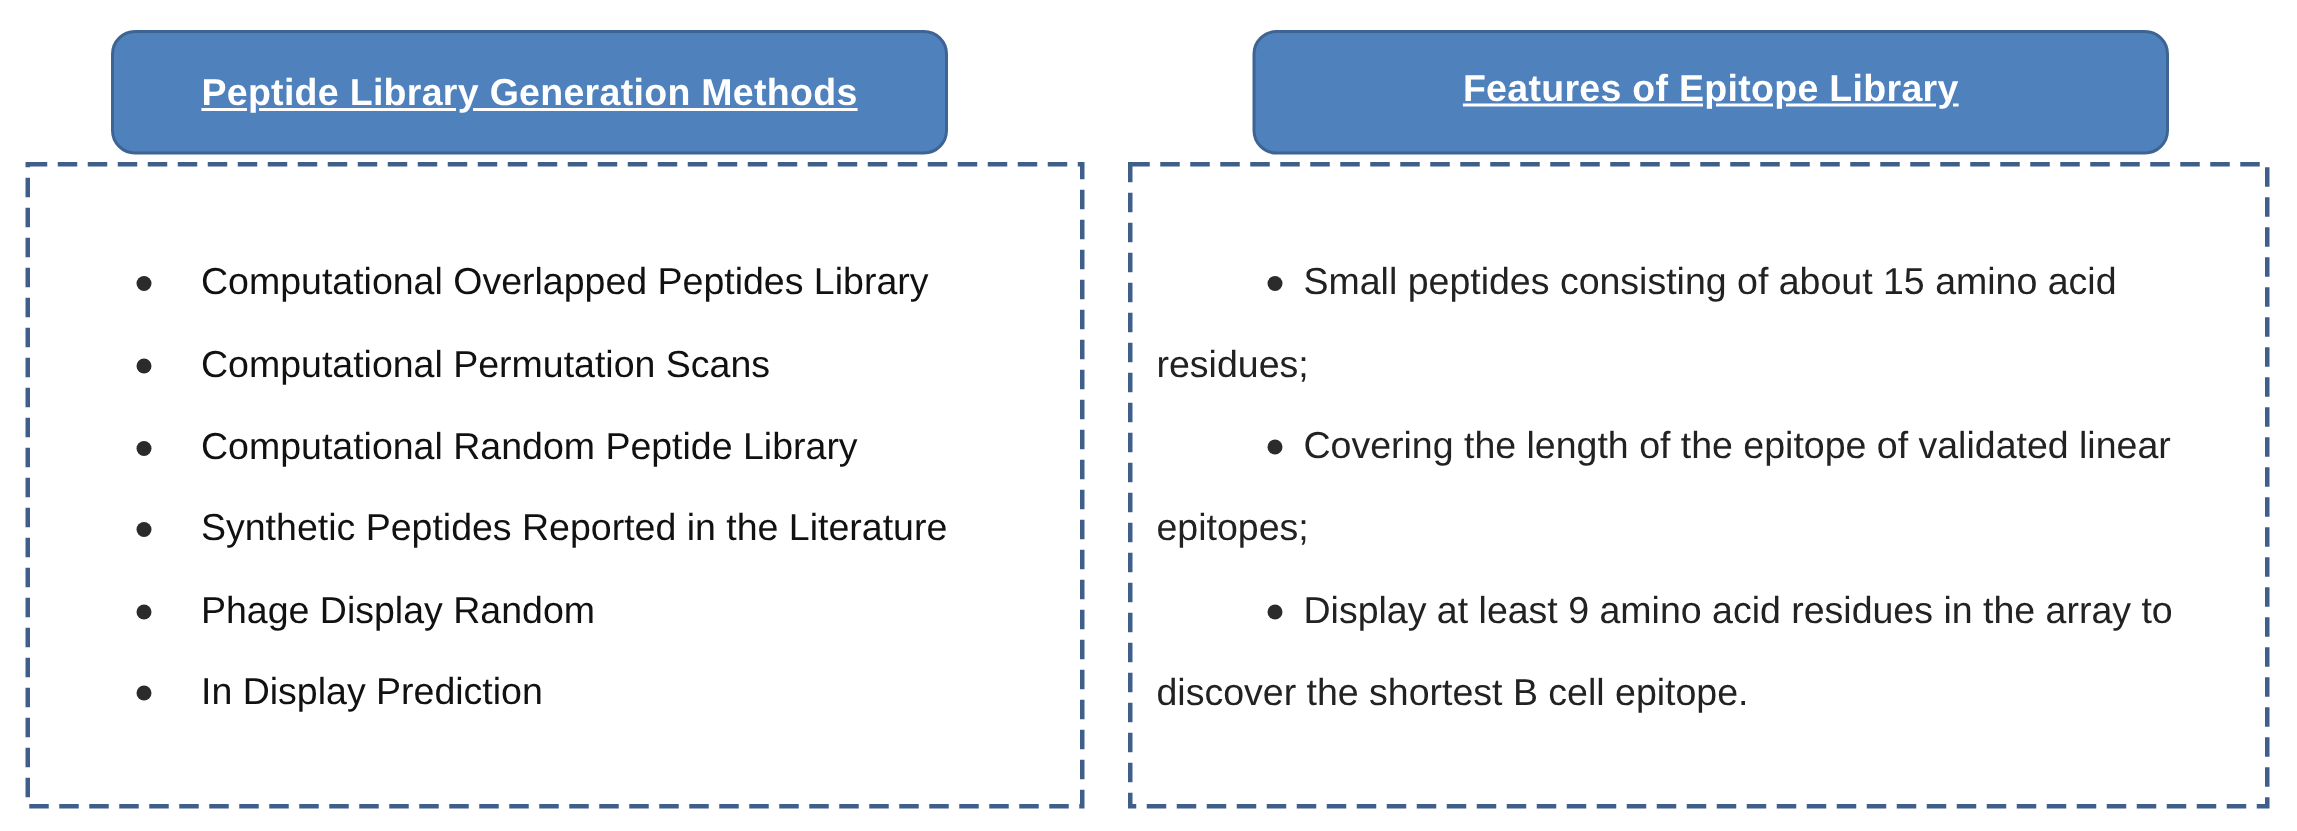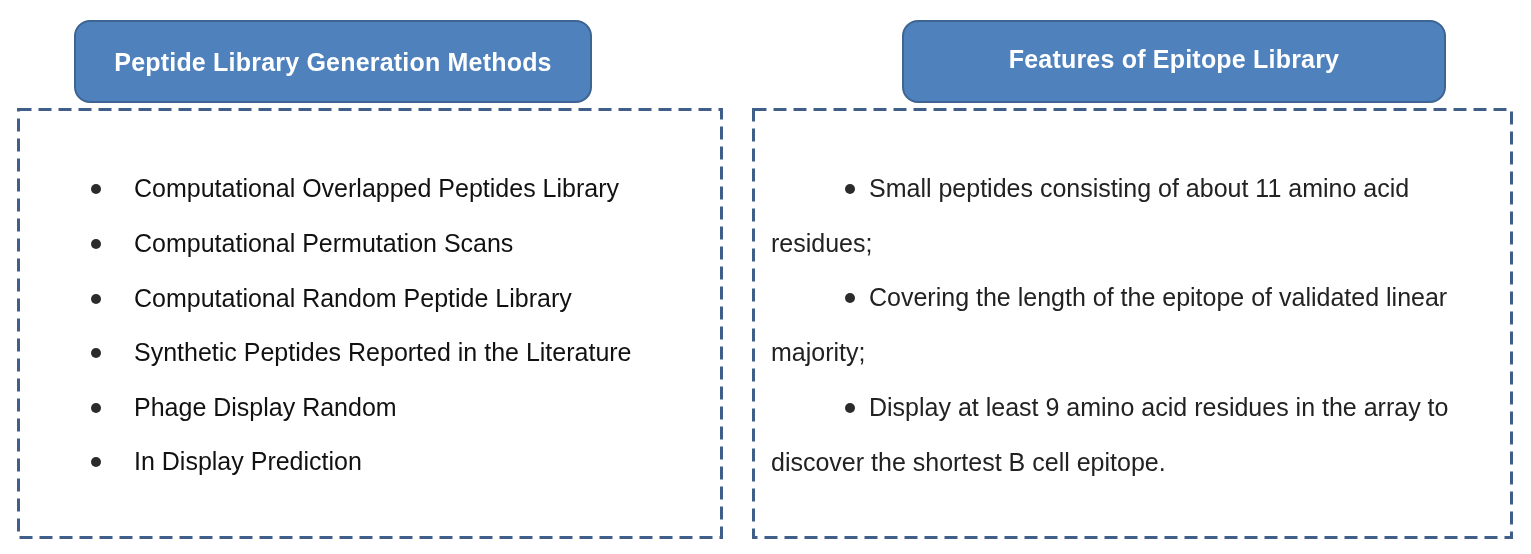--- a/index.html
+++ b/index.html
@@ -24,22 +24,22 @@
     box-sizing: border-box;
     color: #ffffff;
     font-weight: bold;
     font-size: 25px;
     display: flex;
     align-items: center;
     justify-content: center;
     z-index: 2;
     letter-spacing: 0.2px;
   }
-  #header-left { left: 74px; width: 518px; padding-top: 2px; }
-  #header-right { left: 902px; width: 544px; padding-bottom: 4px; }
+  #header-left { left: 74px; width: 558px; padding-top: 2px; text-decoration: underline; }
+  #header-right { left: 835px; width: 611px; padding-bottom: 4px; text-decoration: underline; }
 
   .panel {
     position: absolute;
     top: 108px;
     height: 431px;
     box-sizing: border-box;
     z-index: 1;
   }
   .panel svg.border {
     position: absolute;
@@ -130,26 +130,26 @@
 <div class="header" id="header-right">
   <span>Features of Epitope Library</span>
 </div>
 
 <div class="panel" id="panel-right">
   <svg class="border" viewBox="0 0 761 431" preserveAspectRatio="none">
     <rect x="1.5" y="1.5" width="758" height="428" fill="none" stroke="#3f5f8a" stroke-width="3" stroke-dasharray="13,7"></rect>
   </svg>
   <div class="para" style="top:65px">
     <span class="bullet"></span>
-    <span class="line1">Small peptides consisting of about 11 amino acid</span>
+    <span class="line1">Small peptides consisting of about 15 amino acid</span>
     <span class="line2">residues;</span>
   </div>
   <div class="para" style="top:174px">
     <span class="bullet"></span>
     <span class="line1">Covering the length of the epitope of validated linear</span>
-    <span class="line2">majority;</span>
+    <span class="line2">epitopes;</span>
   </div>
   <div class="para" style="top:284px">
     <span class="bullet"></span>
     <span class="line1">Display at least 9 amino acid residues in the array to</span>
     <span class="line2">discover the shortest B cell epitope.</span>
   </div>
 </div>
 
 </body></html>

